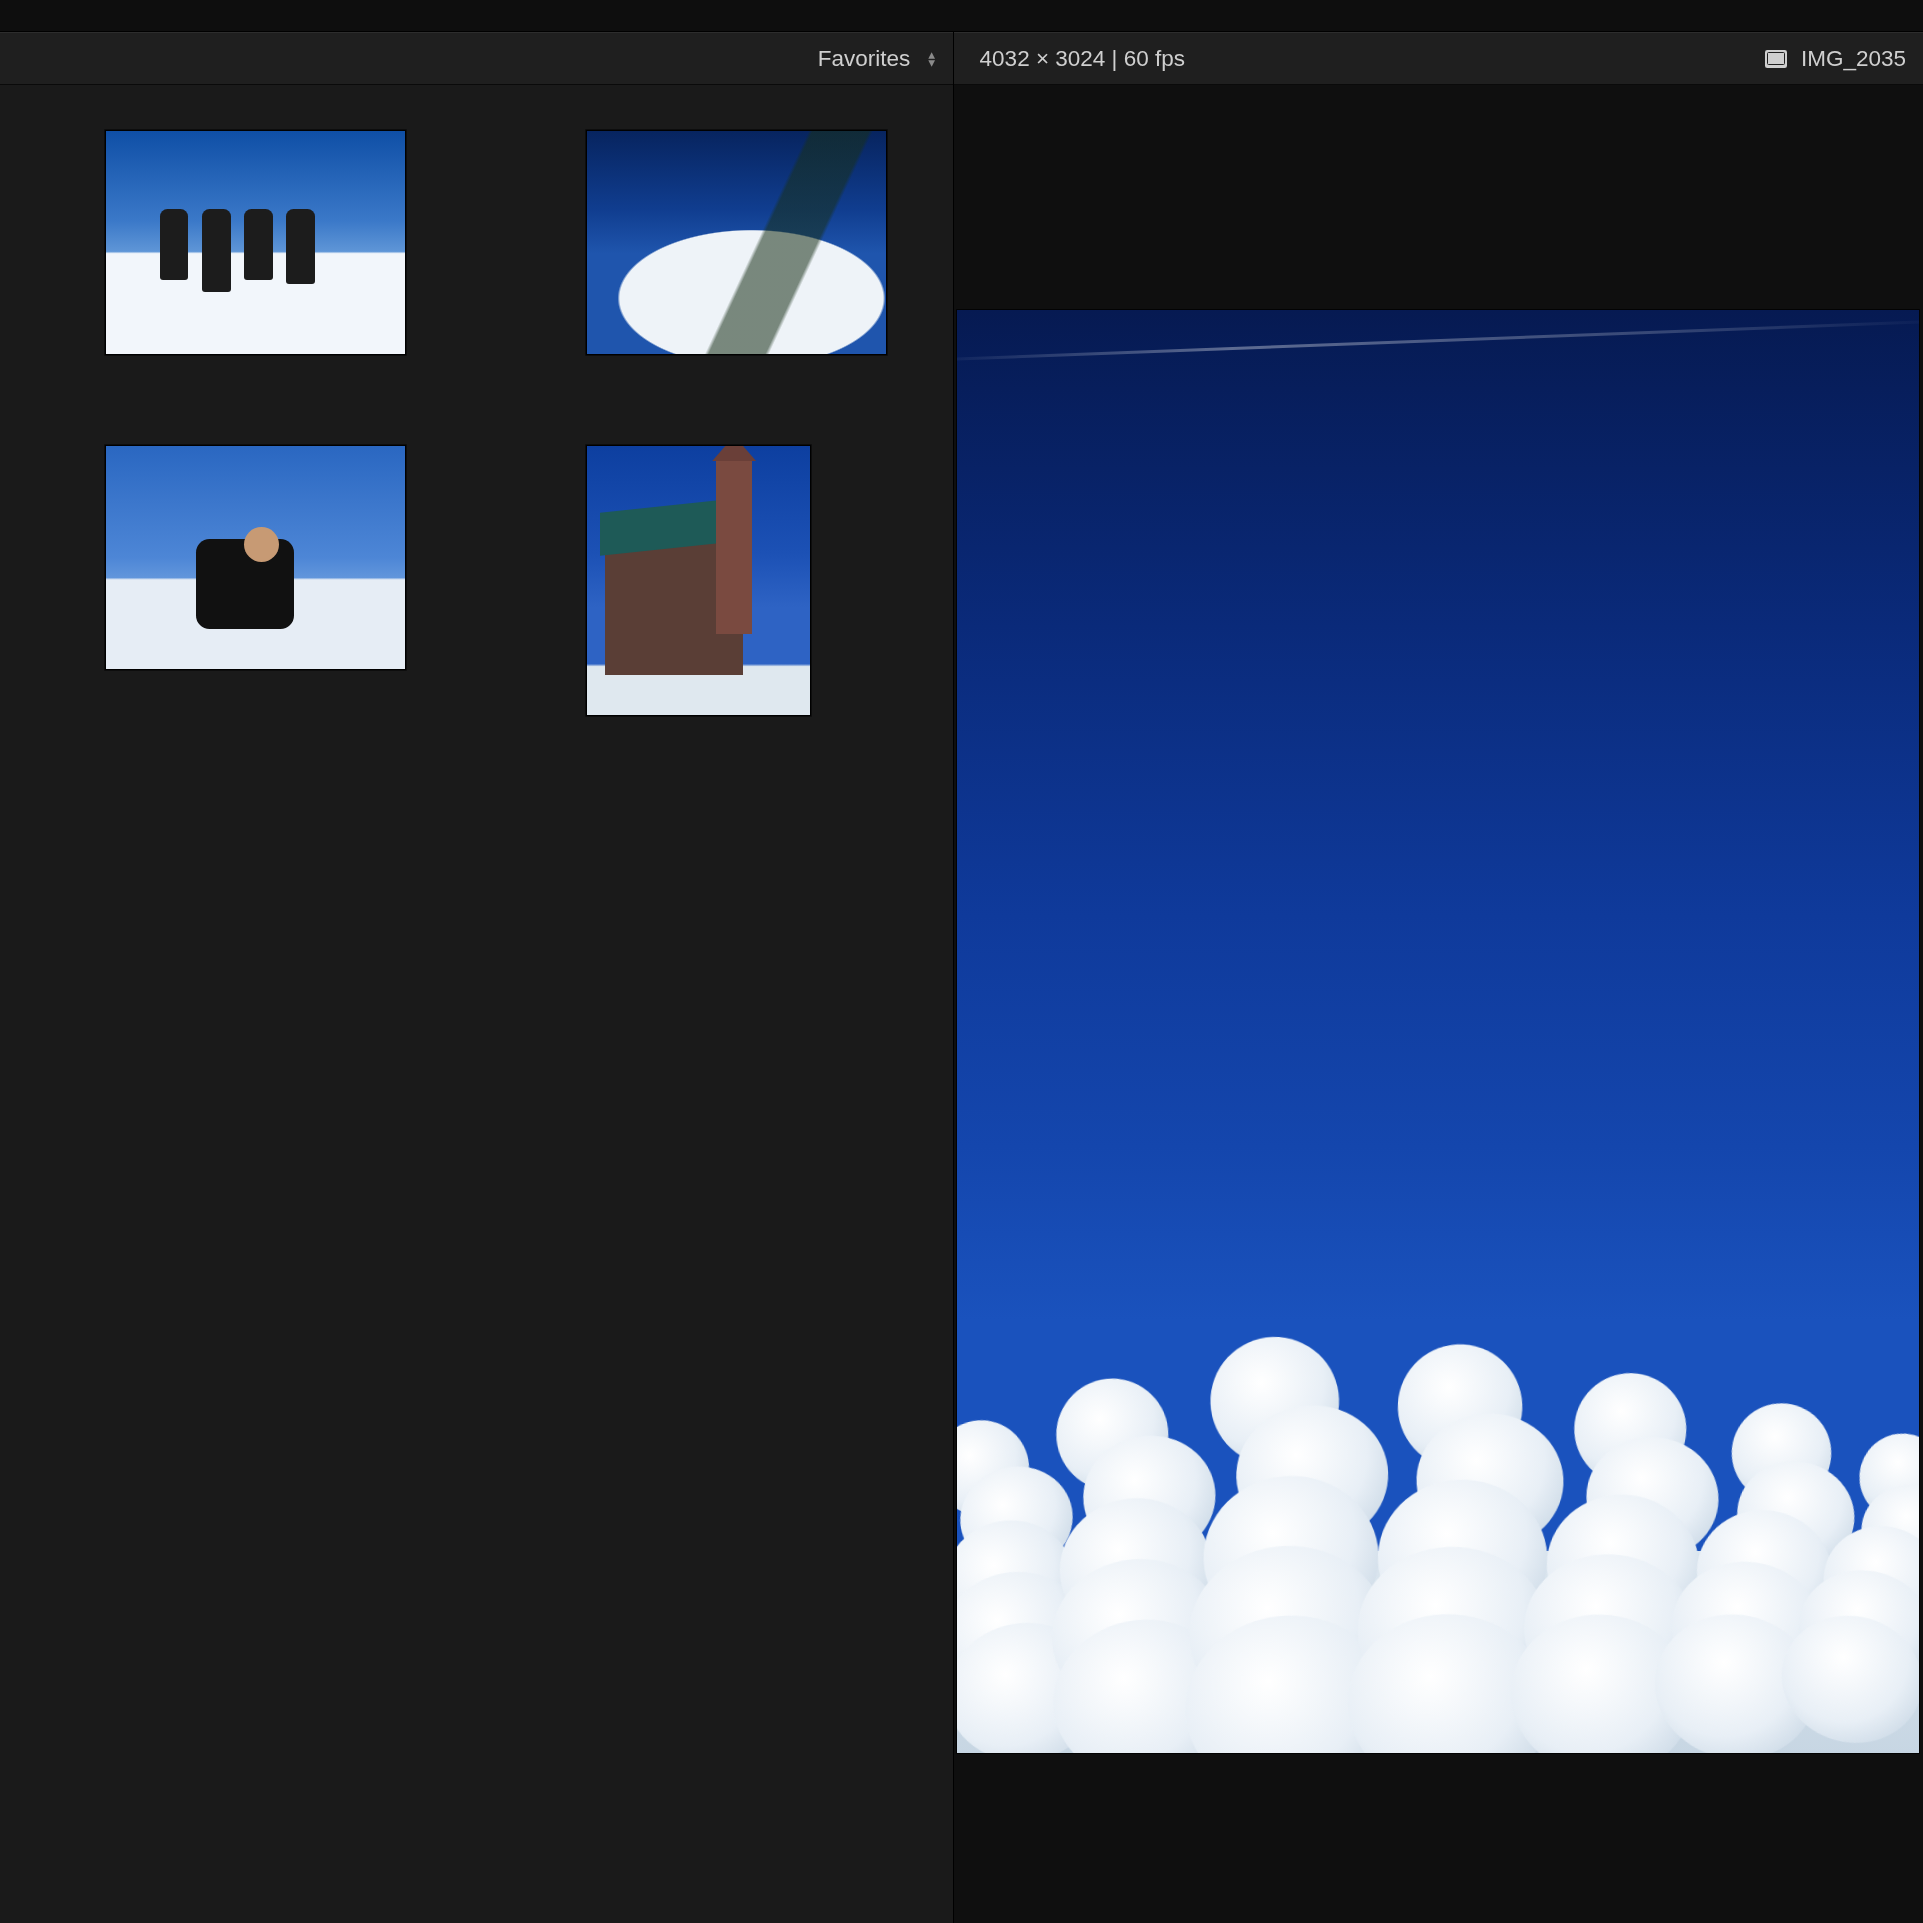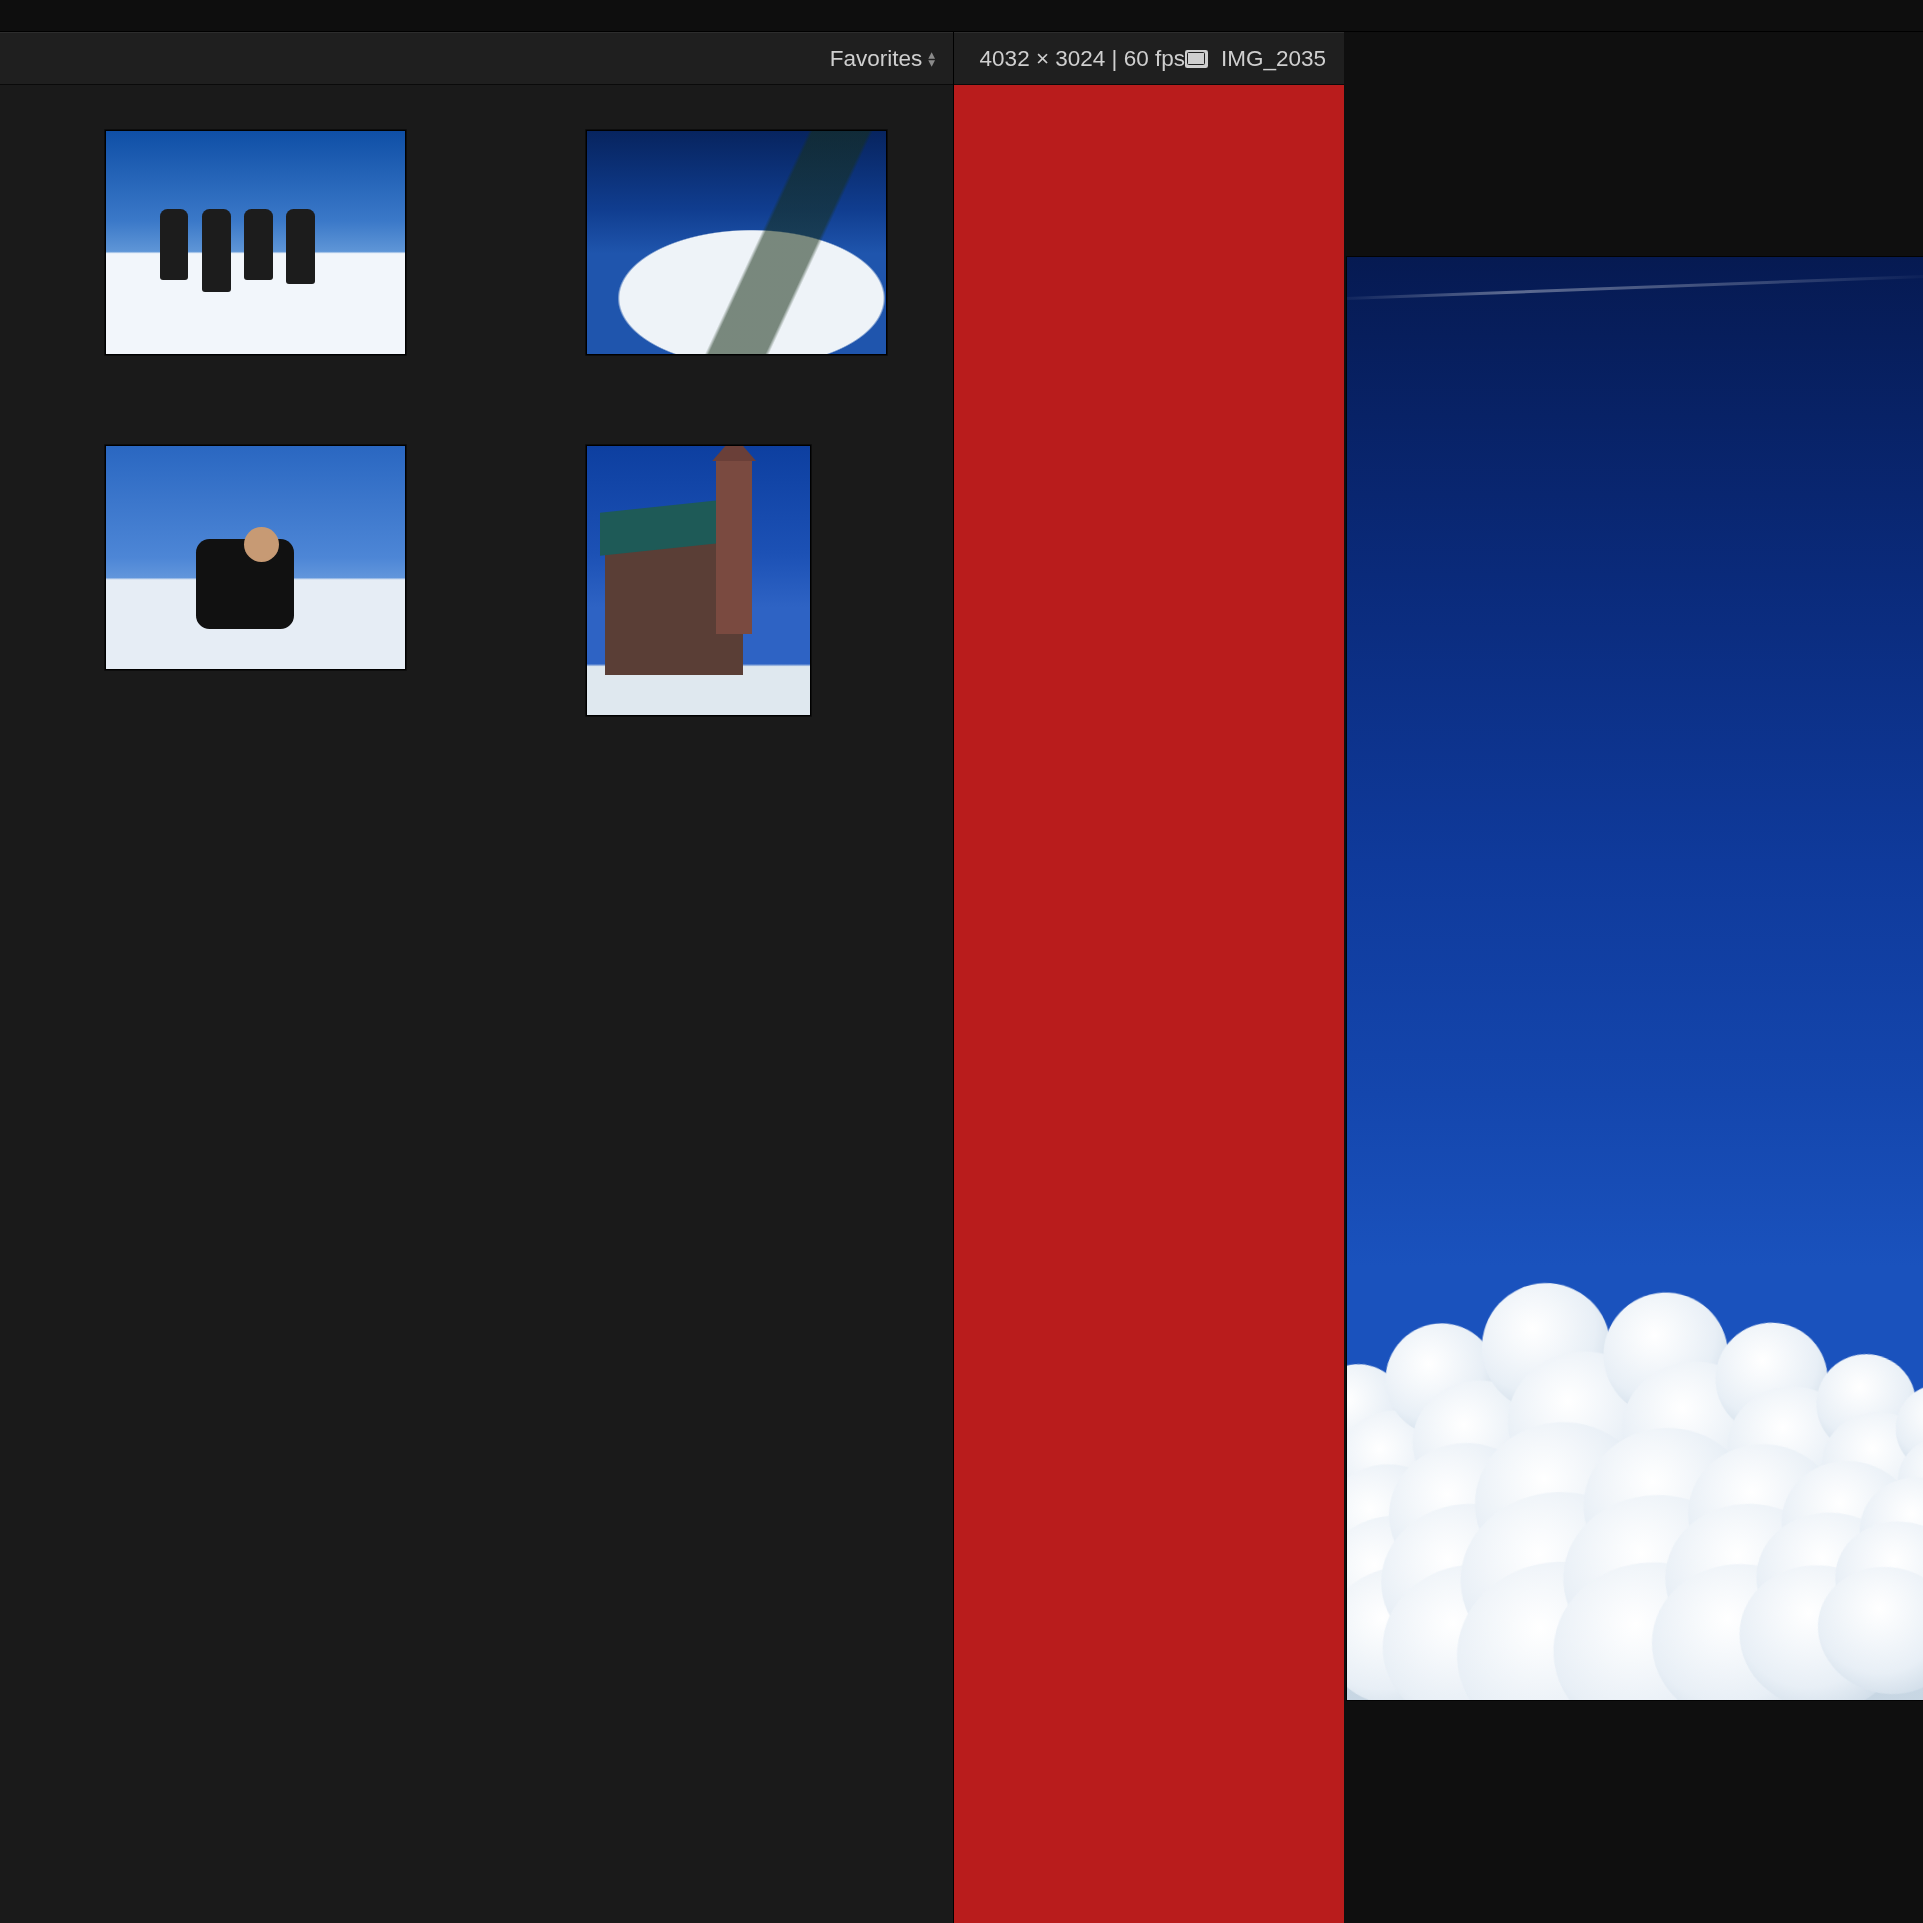--- a/index.html
+++ b/index.html
@@ -41,21 +41,21 @@
     border-top: 0.8px solid #2d2d2d;
     border-bottom: 0.8px solid #0a0a0a;
     display: flex;
     align-items: center;
     justify-content: flex-end;
     padding: 0 18px;
   }
   .filter-dropdown {
     display: flex;
     align-items: center;
-    gap: 6px;
+    gap: 18px;
     font-size: 22.5px;
     color: #cfcfcf;
     cursor: pointer;
   }
   .sort-arrows {
     display: flex;
     flex-direction: column;
     line-height: 0.55;
     font-size: 13.5px;
     color: #8a8a8a;
@@ -150,23 +150,23 @@
     background:#5a3e36; }
   .th4 .roof { position:absolute; bottom:62%; left:6%; width:66%; height:16%;
     background:#1e5a57; transform:skewY(-6deg); }
   .th4 .tower{ position:absolute; bottom:30%; left:58%; width:16%; height:66%;
     background:#7a4a40; }
   .th4 .tower::before{ content:""; position:absolute; top:-21px; left:-4.5px; right:-4.5px; height:25.6px;
     background:#6a3f38; clip-path:polygon(0 100%,50% 0,100% 100%); }
   
   .right {
     flex: 1;
-    background: #b91c1c;
-    display: flex;
-    flex-direction: row;
+    background: #c4b5fd;
+    display: flex;
+    flex-direction: column;
     min-width: 0;
   }
   .viewer-toolbar {
     height: 53px;
     background: #1f1f1f;
     border-top: 0.8px solid #2d2d2d;
     border-bottom: 0.8px solid #0a0a0a;
     display: flex;
     align-items: center;
     justify-content: space-between;

